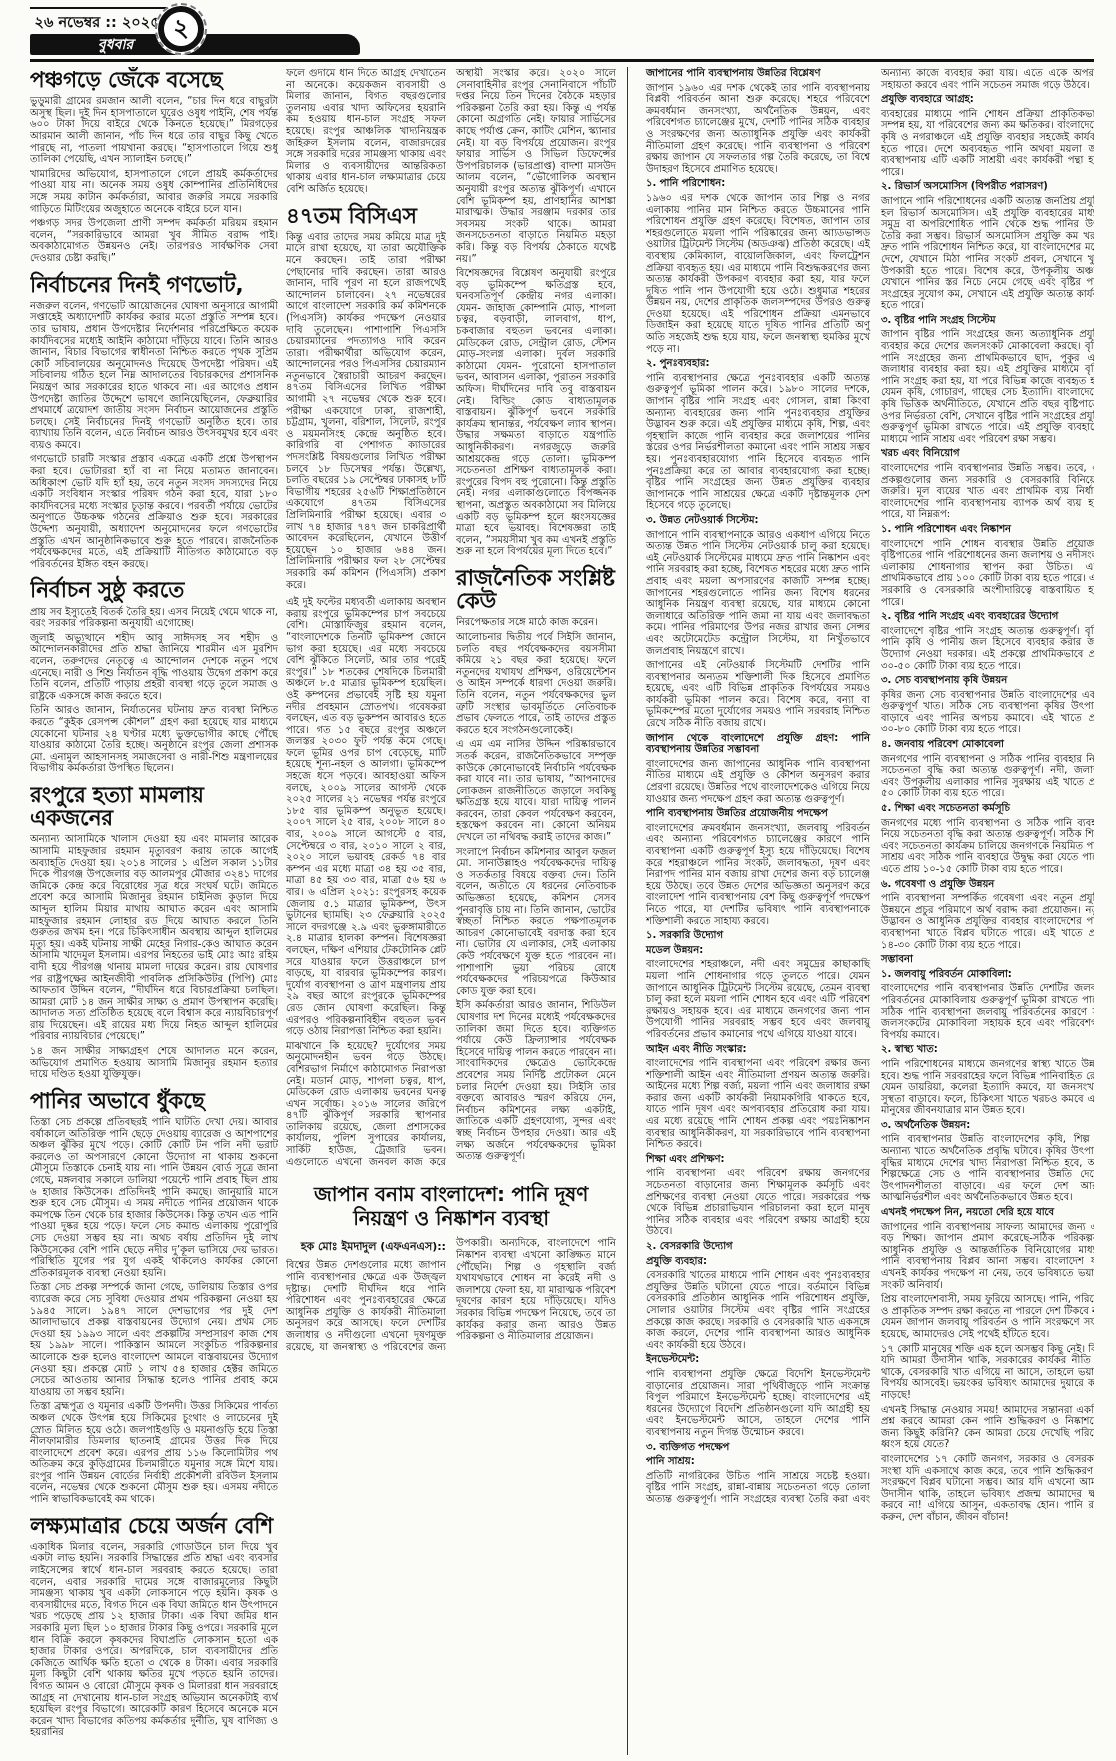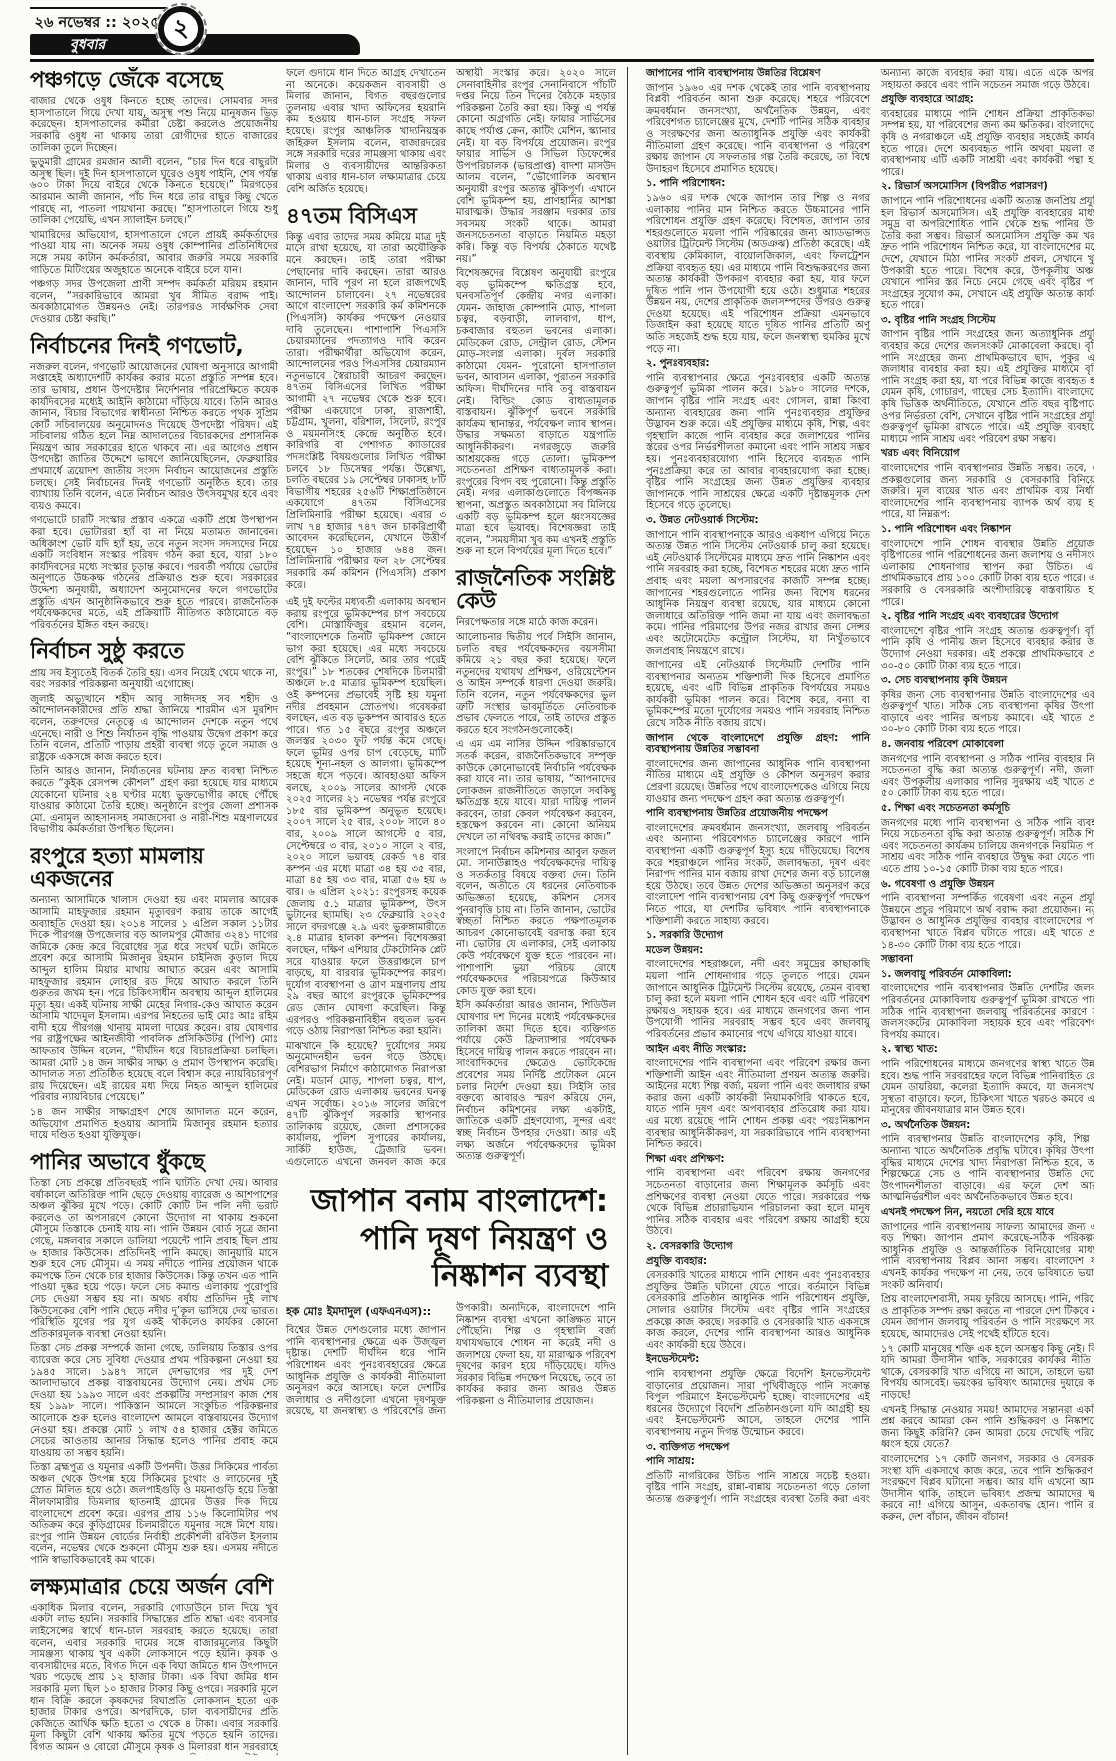--- a/index.html
+++ b/index.html
@@ -7,21 +7,21 @@
   body { font-family:"DejaVu Sans","Liberation Sans",sans-serif; }
   .page { width:1116px; height:1761px; background:#fbfbf8; color:#101010;
           position:relative; overflow:hidden; padding:4px 22px 8px 30px; margin:0 auto; }
 
   
   .topbar { position:relative; height:54px; }
   .date-box { position:absolute; left:0; top:3px; width:148px; text-align:center; }
   .date-rule { border-top:2px solid #111; margin-bottom:2px; }
   .date-text { font-weight:bold; font-size:14.5px; white-space:nowrap; }
   .day-bar { position:absolute; left:0; top:30px; width:330px; height:21px;
-             background:#111; border-radius:2px 14px 3px 2px; display:flex; align-items:center; }
+             background:#111; border-radius:2px 14px 3px 2px; display:flex; align-items:center;padding-left:28px; }
   .day-label { color:#fff; font-weight:bold; font-style:italic; font-size:14px; margin-left:40px; }
   .page-circle { position:absolute; left:128px; top:2px; width:46px; height:46px;
                  background:#fff; border:6px solid #111; border-radius:50%;
                  box-shadow:0 0 0 3px #fff; outline:2px dashed #777; outline-offset:1px;
                  display:flex; align-items:center; justify-content:center; z-index:3;
                  font-size:24px; font-weight:bold; }
   .masthead { position:absolute; right:2px; top:0; text-align:left; width:210px; }
   .masthead-top { font-weight:bold; font-size:13px; letter-spacing:1px; }
   .masthead-main { font-weight:bold; font-size:45px; line-height:0.92; letter-spacing:0px;
                    transform:scaleY(1.05); }
@@ -31,24 +31,24 @@
   .content { display:flex; height:1688px; overflow:hidden; }
   .col-single { width:248px; flex:none; overflow:hidden; }
   .col-mid { width:330px; flex:none; margin-left:8px; columns:2; column-gap:10px; overflow:hidden; }
   .col-right { width:478px; flex:none; margin-left:11px; border-left:1px solid #333;
                padding-left:18px; columns:2; column-gap:11px; overflow:hidden; }
 
   .article { margin-bottom:6px; }
   .headline { font-weight:bold; font-size:21.5px; line-height:1.08; margin:9px 0 4px;
               letter-spacing:-0.2px; }
   .headline.span { column-span:all; font-size:27px; margin:10px 0 5px; }
-  .headline.big { column-span:all; font-size:31px; line-height:1.22; text-align:right;
+  .headline.big { column-span:all; font-size:20px; line-height:1.22; text-align:center;
                   margin:14px 8px 7px; }
   .article:first-child .headline { margin-top:1px; }
-  .byline { font-weight:bold; font-size:11px; margin:1px 0 2px; }
+  .byline { font-weight:bold; font-size:11px; margin:1px 0 2px;text-align:right; }
   .body-text { font-size:10px; line-height:1.16; text-align:justify; margin-bottom:3px; }
   .body-text.bold { font-weight:bold; }
 </style>
 </head>
 <body>
 
 <div class="page">
   <header class="topbar">
     <div class="date-box">
       <div class="date-rule"></div>
@@ -60,21 +60,20 @@
     <div class="page-circle">
       <span>২</span>
     </div>
   </header>
   <div class="header-rule"></div>
 
   <main class="content">
     <section class="col-single">
         <article class="article">
           <h2 class="headline">পঞ্চগড়ে জেঁকে বসেছে</h2>
-          <p class="body-text">বাজার থেকে ওষুধ কিনতে হচ্ছে তাদের। সোমবার সদর হাসপাতালে গিয়ে দেখা যায়, অসুস্থ পশু নিয়ে মানুষজন ভিড় করেছেন। হাসপাতালের কর্মীরা চেষ্টা করলেও প্রয়োজনীয় সরকারি ওষুধ না থাকায় তারা রোগীদের হাতে বাজারের তালিকা তুলে দিচ্ছেন।</p>
           <p class="body-text">ভুড়ুমারী গ্রামের রমজান আলী বলেন, “চার দিন ধরে বাছুরটা অসুস্থ ছিল। দুই দিন হাসপাতালে ঘুরেও ওষুধ পাইনি, শেষ পর্যন্ত ৬০০ টাকা দিয়ে বাইরে থেকে কিনতে হয়েছে।” মিরগড়ের আরমান আলী জানান, পাঁচ দিন ধরে তার বাছুর কিছু খেতে পারছে না, পাতলা পায়খানা করছে। “হাসপাতালে গিয়ে শুধু তালিকা পেয়েছি, এখন স্যালাইন চলছে।”</p>
           <p class="body-text">খামারিদের অভিযোগ, হাসপাতালে গেলে প্রায়ই কর্মকর্তাদের পাওয়া যায় না। অনেক সময় ওষুধ কোম্পানির প্রতিনিধিদের সঙ্গে সময় কাটান কর্মকর্তারা, আবার জরুরি সময়ে সরকারি গাড়িতে মিটিংয়ের অজুহাতে অনেকে বাইরে চলে যান।</p>
           <p class="body-text">পঞ্চগড় সদর উপজেলা প্রাণী সম্পদ কর্মকর্তা মরিয়ম রহমান বলেন, “সরকারিভাবে আমরা খুব সীমিত বরাদ্দ পাই। অবকাঠামোগত উন্নয়নও নেই। তারপরও সার্বক্ষণিক সেবা দেওয়ার চেষ্টা করছি।”</p>
         </article>
         <article class="article">
           <h2 class="headline">নির্বাচনের দিনই গণভোট,</h2>
           <p class="body-text">নজরুল বলেন, গণভোট আয়োজনের ঘোষণা অনুসারে আগামী সপ্তাহেই অধ্যাদেশটি কার্যকর করার মতো প্রস্তুতি সম্পন্ন হবে। তার ভাষায়, প্রধান উপদেষ্টার নির্দেশনার পরিপ্রেক্ষিতে কয়েক কার্যদিবসের মধ্যেই আইনি কাঠামো দাঁড়িয়ে যাবে। তিনি আরও জানান, বিচার বিভাগের স্বাধীনতা নিশ্চিত করতে পৃথক সুপ্রিম কোর্ট সচিবালয়ের অনুমোদনও দিয়েছে উপদেষ্টা পরিষদ। এই সচিবালয় গঠিত হলে নিম্ন আদালতের বিচারকদের প্রশাসনিক নিয়ন্ত্রণ আর সরকারের হাতে থাকবে না। এর আগেও প্রধান উপদেষ্টা জাতির উদ্দেশে ভাষণে জানিয়েছিলেন, ফেব্রুয়ারির প্রথমার্ধে ত্রয়োদশ জাতীয় সংসদ নির্বাচন আয়োজনের প্রস্তুতি চলছে। সেই নির্বাচনের দিনই গণভোট অনুষ্ঠিত হবে। তার ব্যাখ্যায় তিনি বলেন, এতে নির্বাচন আরও উৎসবমুখর হবে এবং ব্যয়ও কমবে।</p>
           <p class="body-text">গণভোটে চারটি সংস্কার প্রস্তাব একত্রে একটি প্রশ্নে উপস্থাপন করা হবে। ভোটাররা হ্যাঁ বা না নিয়ে মতামত জানাবেন। অধিকাংশ ভোট যদি হ্যাঁ হয়, তবে নতুন সংসদ সদস্যদের নিয়ে একটি সংবিধান সংস্কার পরিষদ গঠন করা হবে, যারা ১৮০ কার্যদিবসের মধ্যে সংস্কার চূড়ান্ত করবে। পরবর্তী পর্যায়ে ভোটের অনুপাতে উচ্চকক্ষ গঠনের প্রক্রিয়াও শুরু হবে। সরকারের উদ্দেশ্য অনুযায়ী, অধ্যাদেশ অনুমোদনের ফলে গণভোটের প্রস্তুতি এখন আনুষ্ঠানিকভাবে শুরু হতে পারবে। রাজনৈতিক পর্যবেক্ষকদের মতে, এই প্রক্রিয়াটি নীতিগত কাঠামোতে বড় পরিবর্তনের ইঙ্গিত বহন করছে।</p>
         </article>
         <article class="article">

